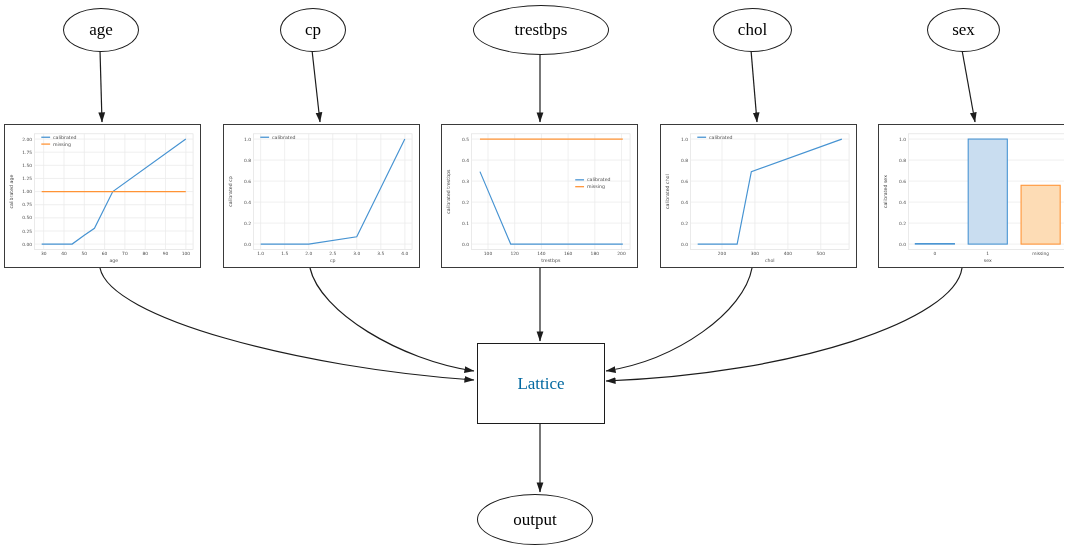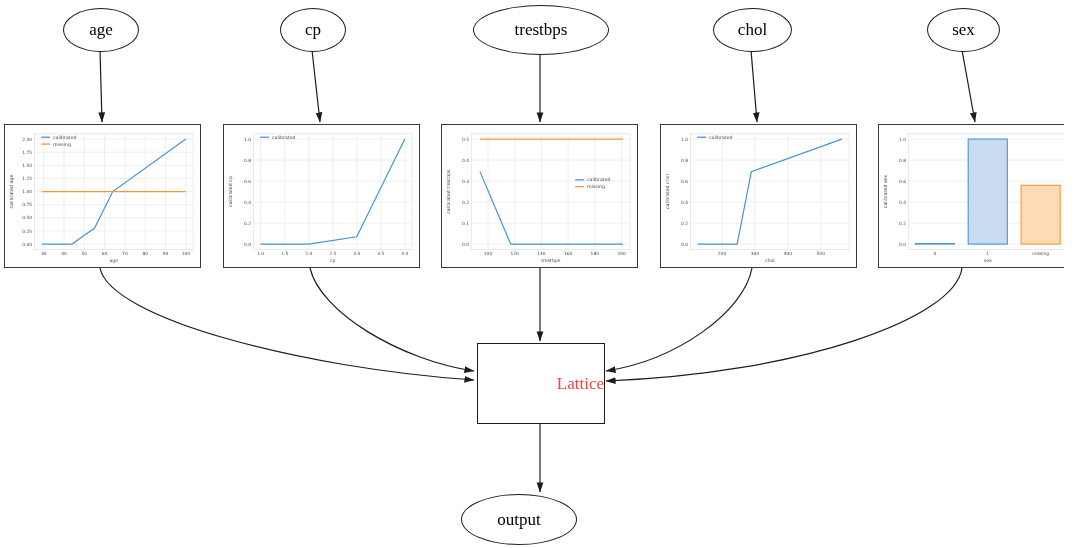--- a/index.html
+++ b/index.html
@@ -2,22 +2,22 @@
 <html><head>
 <meta charset="utf-8">
 <style>
   html,body{margin:0;padding:0;background:#ffffff;}
   #canvas{position:relative;width:1064px;height:548px;background:#ffffff;overflow:hidden;
           font-family:"Liberation Serif","DejaVu Serif",serif;}
   svg.edges{position:absolute;left:0;top:0;}
   .node-ellipse{position:absolute;border:1px solid #1c1c1c;border-radius:50%;background:#ffffff;
                 display:flex;align-items:center;justify-content:center;font-size:17px;color:#000;}
   .lattice-box{position:absolute;left:477px;top:343px;width:126px;height:79px;background:#ffffff;
-               border:1.5px solid #1c1c1c;display:flex;align-items:center;justify-content:flex-end;
-               font-size:17px;color:#ef4444;}
+               border:1.5px solid #1c1c1c;display:flex;align-items:center;justify-content:center;
+               font-size:17px;color:#0369a1;}
   .chart-box{position:absolute;top:124px;width:197px;height:144px;background:#ffffff;
              border:1.5px solid #3a3a3a;box-sizing:border-box;}
   .chart-box svg{display:block;width:194px;height:141px;font-family:"DejaVu Sans","Liberation Sans",sans-serif;}
 </style>
 </head>
 <body>
 
 <div id="canvas">
 
   <svg class="edges" width="1080" height="548">
@@ -228,17 +228,17 @@
         <text x="165" y="133" text-anchor="middle" font-size="4.5" fill="#4a4a4a">missing</text>
         <text x="111" y="140" text-anchor="middle" font-size="4.8" fill="#4a4a4a">sex</text>
         <text x="0" y="0" text-anchor="middle" font-size="4.8" fill="#4a4a4a" transform="translate(8,68) rotate(-90)">calibrated sex</text>
       </svg>
   </div>
 
   <div class="lattice-box">
     <span>Lattice</span>
   </div>
 
-  <div class="node-ellipse" style="left:461px;top:494px;width:114px;height:49px;">
+  <div class="node-ellipse" style="left:477px;top:494px;width:114px;height:49px;">
     <span>output</span>
   </div>
 
 </div>
 
 </body></html>

